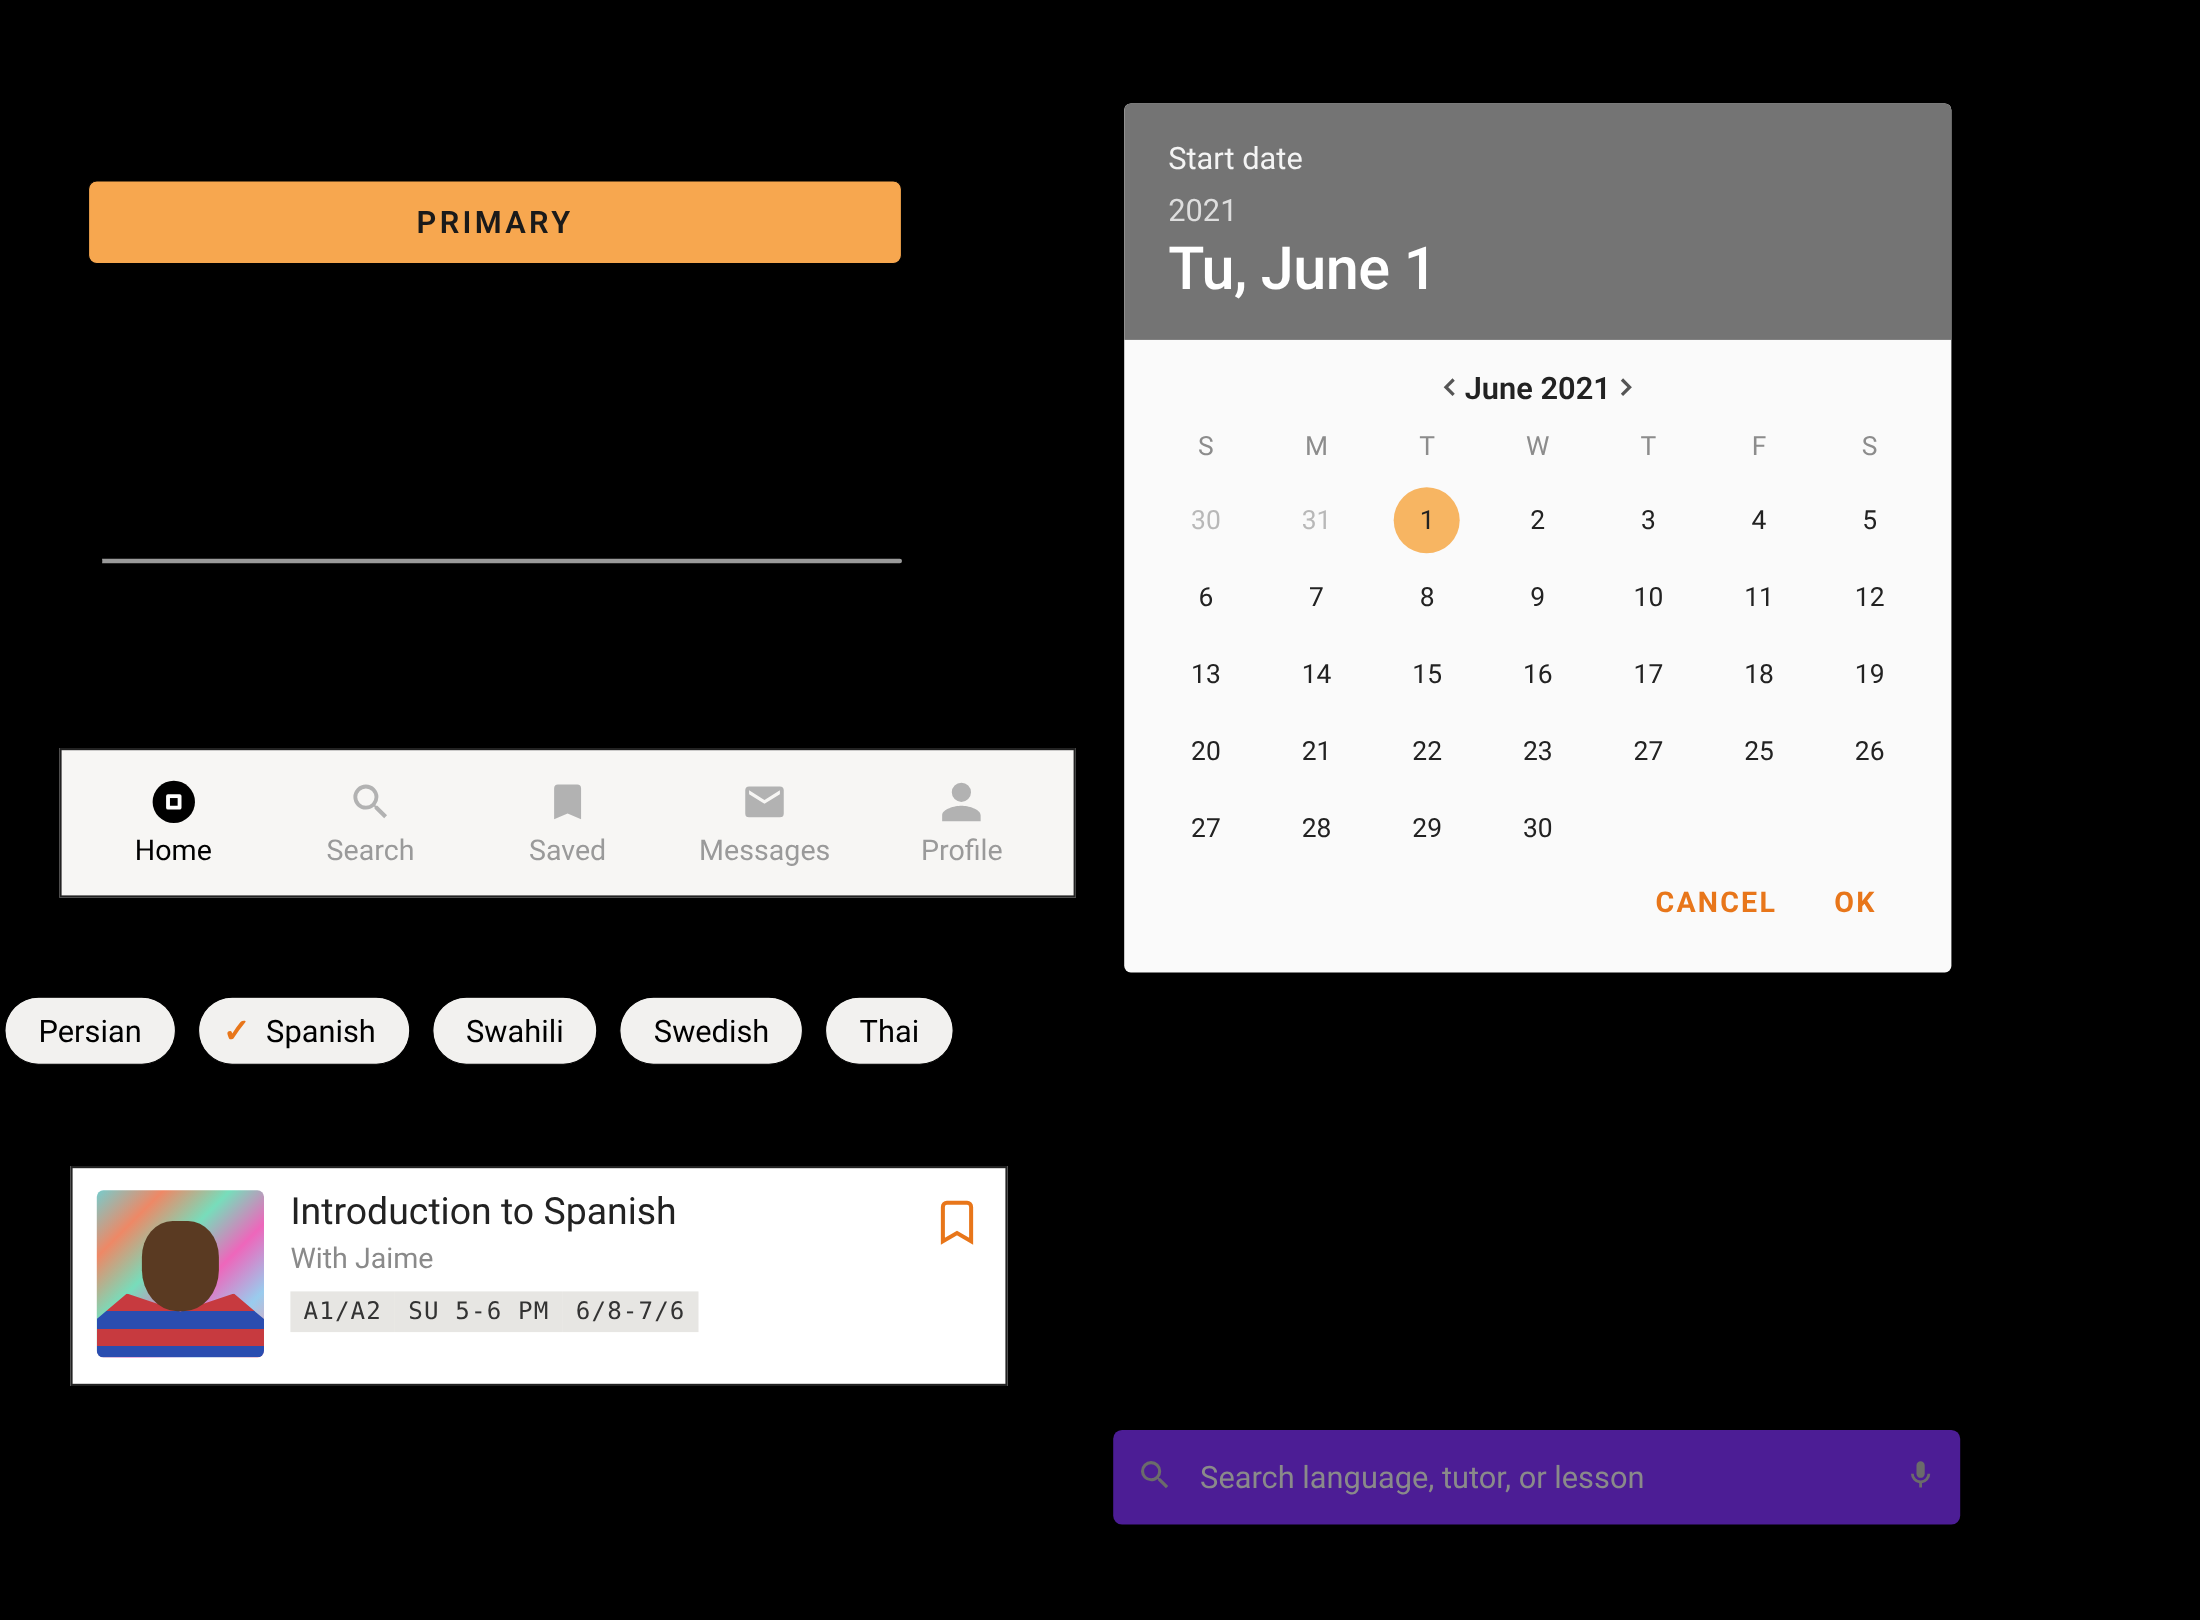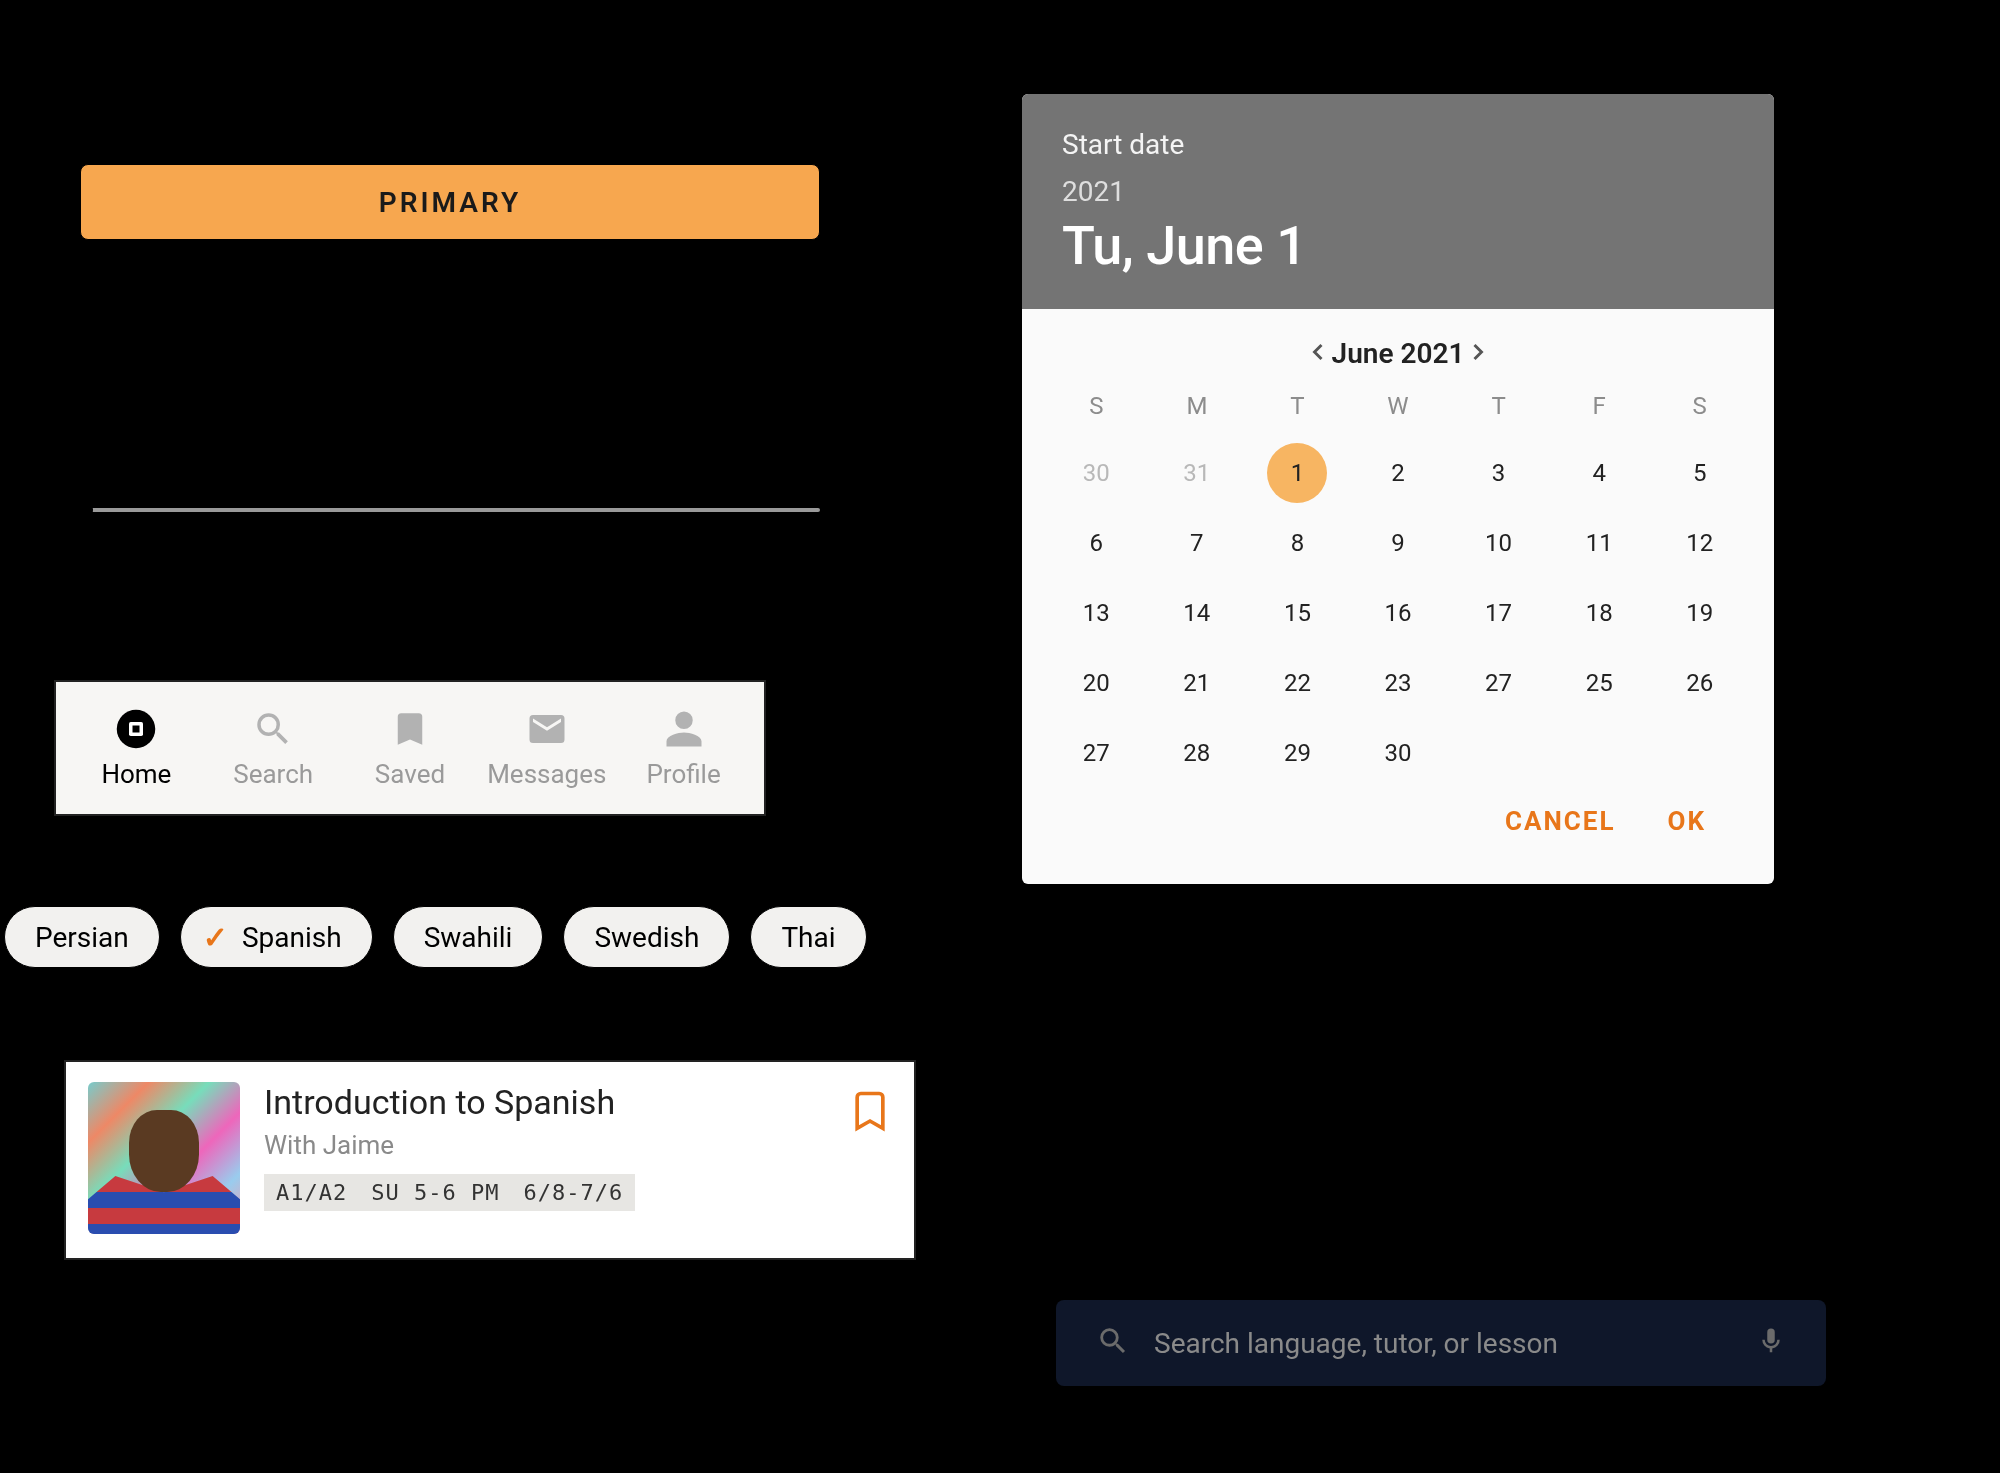--- a/index.html
+++ b/index.html
@@ -40,21 +40,21 @@
   .slider-thumb {
     position: absolute; left: 0; top: 50%;
     width: 26px; height: 26px; background: #000;
     border-radius: 50%; transform: translate(-50%, -50%);
   }
 
   
   .bottom-nav {
     position: absolute;
     left: 54px; top: 680px;
-    width: 712px; height: 136px;
+    width: 924px; height: 136px;
     background: #f7f6f4;
     border: 2px solid #222;
     display: flex; justify-content: space-around; align-items: center;
     padding: 0 12px;
   }
   .nav-item {
     display: flex; flex-direction: column; align-items: center; gap: 8px;
     flex: 1;
   }
   .nav-item .icon { width: 44px; height: 44px; display:flex; align-items:center; justify-content:center; }
@@ -136,23 +136,23 @@
   .dp-cell.out { color:#b8b8b8; }
   .dp-cell.sel { background:#f7b562; color:#222; width:60px; height:60px; margin:auto; }
   .dp-actions { display:flex; justify-content:flex-end; gap:52px; padding: 18px 44px 30px; }
   .dp-actions .btn { color:#e8761a; font-weight:700; font-size:26px; letter-spacing:2px; }
 
   
   .searchbar {
     position: absolute;
     left: 1012px; top: 1300px;
     width: 770px; height: 86px;
-    background:#0f172a; border-radius:8px;
+    background:#4c1d95; border-radius:8px;
     box-shadow: 0 4px 10px rgba(0,0,0,.35);
-    display:flex; align-items:center; gap:24px; padding:0 40px;margin-left:44px;
+    display:flex; align-items:center; gap:24px; padding:0 21px;
   }
   .searchbar .ph { flex:1; font-size:28px; color:#8a8a8a; }
 
   .chev { width:28px; height:28px; }
 </style>
 </head>
 <body>
 
 <div class="primary-btn">
   <span>PRIMARY</span>

